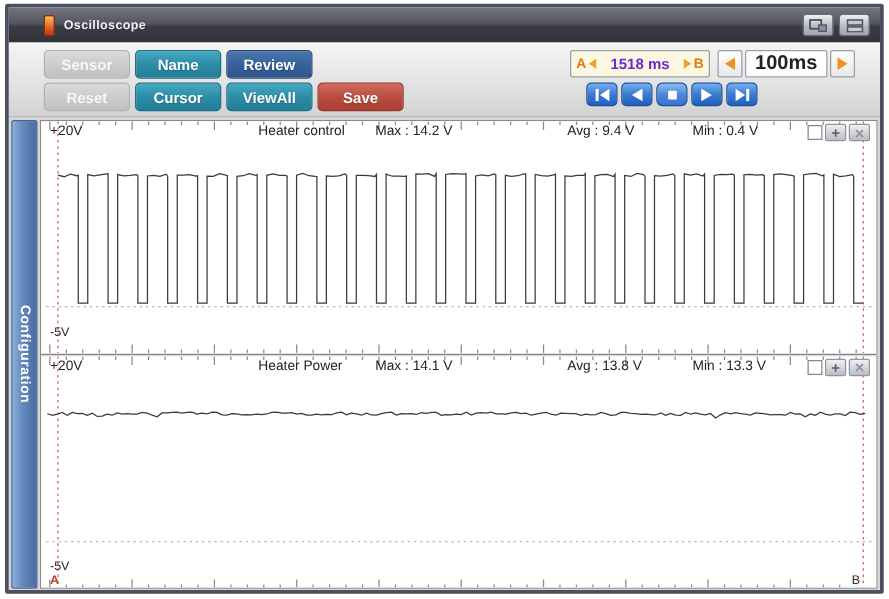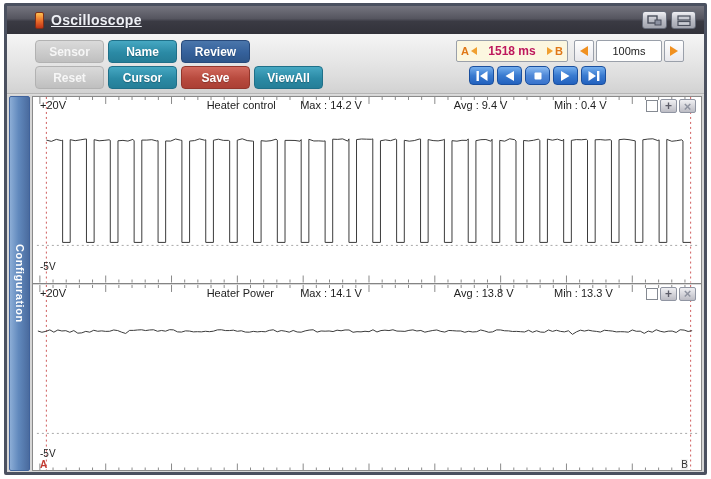--- a/index.html
+++ b/index.html
@@ -5,21 +5,21 @@
   * { box-sizing: border-box; margin: 0; padding: 0; }
   html,body { width:711px; height:479px; background:#fff; font-family:"Liberation Sans", sans-serif; }
   .window { position:absolute; left:4px; top:3px; width:703px; height:472px;
             border:3px solid #4b5160; border-radius:2px; background:#dcdcdc; overflow:hidden; }
 
   
   .titlebar { height:28px; display:flex; align-items:center; padding:0 8px;
               background:linear-gradient(#75757f, #55555f 45%, #3a3a43 55%, #32323a); }
   .title-icon { width:9px; height:17px; margin:0 7px 0 20px; border-radius:2px;
                 background:linear-gradient(#ffc050, #e86a28 55%, #c03418); border:1px solid #803018; }
-  .title-text { color:#eef0f5; font-size:14px; font-weight:bold; letter-spacing:.3px;text-decoration:underline; }
+  .title-text { color:#eef0f5; font-size:10px; font-weight:bold; letter-spacing:.3px; }
   .win-btns { margin-left:auto; display:flex; gap:4px; }
   .win-btn { width:25px; height:18px; border-radius:3px; border:1px solid #666b78;
              background:linear-gradient(#f0f0f4,#b9bbc4 55%,#a2a4ae); display:flex; align-items:center; justify-content:center; }
 
   
   .toolbar { height:60px; background:linear-gradient(#f5f5f5,#dedede 70%,#d2d2d2);
              border-bottom:1px solid #b5b5b5; position:relative; padding:6px 0 0 28px; }
   .btn-row { display:flex; gap:4px; margin-bottom:3px; }
   .tb-btn { width:69px; height:23px; border-radius:4px; font-size:12px; font-weight:bold;
             color:#fff; display:flex; align-items:center; justify-content:center; gap:4px; cursor:default;
@@ -35,28 +35,28 @@
   .spinner .up { border-bottom:4px solid #fff; }
   .spinner .dn { border-top:4px solid #fff; }
 
   .time-controls { position:absolute; top:6px; right:16px; width:232px; }
   .tc-row1 { display:flex; gap:6px; align-items:center; }
   .ab-box { width:112px; height:22px; background:#fcf7e0; border:1px solid #9aa0aa; border-radius:2px;
             display:flex; align-items:center; padding:0 4px; gap:2px; }
   .ab-letter { color:#e07818; font-weight:bold; font-size:11px; }
   .tri-l { width:0;height:0;border-top:4px solid transparent;border-bottom:4px solid transparent;border-right:6px solid #f0a030; }
   .tri-r { width:0;height:0;border-top:4px solid transparent;border-bottom:4px solid transparent;border-left:6px solid #f0a030; }
-  .ab-value { flex:1; text-align:center; font-size:12px; font-weight:bold; color:#be185d; }
+  .ab-value { flex:1; text-align:center; font-size:12px; font-weight:bold; color:#6d28d9; }
   .step-group { display:flex; gap:2px; align-items:center; }
   .step-btn { width:20px; height:22px; background:linear-gradient(#fff,#e8e8ec); border:1px solid #9aa0aa;
               border-radius:2px; display:flex; align-items:center; justify-content:center; }
   .step-btn .tri-l { border-right-color:#f09020; border-right-width:8px; border-top-width:5px; border-bottom-width:5px; }
   .step-btn .tri-r { border-left-color:#f09020; border-left-width:8px; border-top-width:5px; border-bottom-width:5px; }
   .timebase { width:66px; height:22px; background:#fff; border:1px solid #9aa0aa; border-radius:2px;
-              text-align:center; font-size:11px; font-weight:normal; color:#222; line-height:20px; }
+              text-align:center; font-size:16px; font-weight:bold; color:#222; line-height:20px; }
   .tc-row2 { display:flex; gap:3px; margin:4px 0 0 13px; }
   .pb-btn { width:25px; height:19px; border-radius:4px; border:1px solid #1a4f9e;
             background:linear-gradient(#74aeee,#3a7bd0 50%,#2261be); display:flex; align-items:center; justify-content:center; }
   .pb-btn.stop { border-radius:5px; background:linear-gradient(#8cbcf2,#4f88d8 50%,#3a74cc); }
   .pb-btn svg { display:block; }
 
   
   .scope { position:absolute; left:0; right:0; top:89px; bottom:0; background:#d6d6d6; display:flex; padding:1px 2px 1px 2px; }
   .config-tab { width:21px; border:1px solid #40639c; border-radius:2px; margin-right:2px;
                 background:linear-gradient(90deg,#8cadd6,#6189bd 45%,#4a6b9e);
@@ -111,22 +111,22 @@
 
   <div class="toolbar">
     <div class="btn-row">
       <button class="tb-btn disabled">Sensor</button>
       <button class="tb-btn teal">Name</button>
       <button class="tb-btn blue">Review</button>
     </div>
     <div class="btn-row">
       <button class="tb-btn disabled">Reset</button>
       <button class="tb-btn teal">Cursor</button>
+      <button class="tb-btn teal">ViewAll</button>
       <button class="tb-btn red">Save</button>
-      <button class="tb-btn teal">ViewAll</button>
     </div>
 
     <div class="time-controls">
       <div class="tc-row1">
         <div class="ab-box">
           <span class="ab-letter">A</span>
           <span class="tri-l"></span>
           <span class="ab-value">1518 ms</span>
           <span class="tri-r"></span>
           <span class="ab-letter">B</span>

